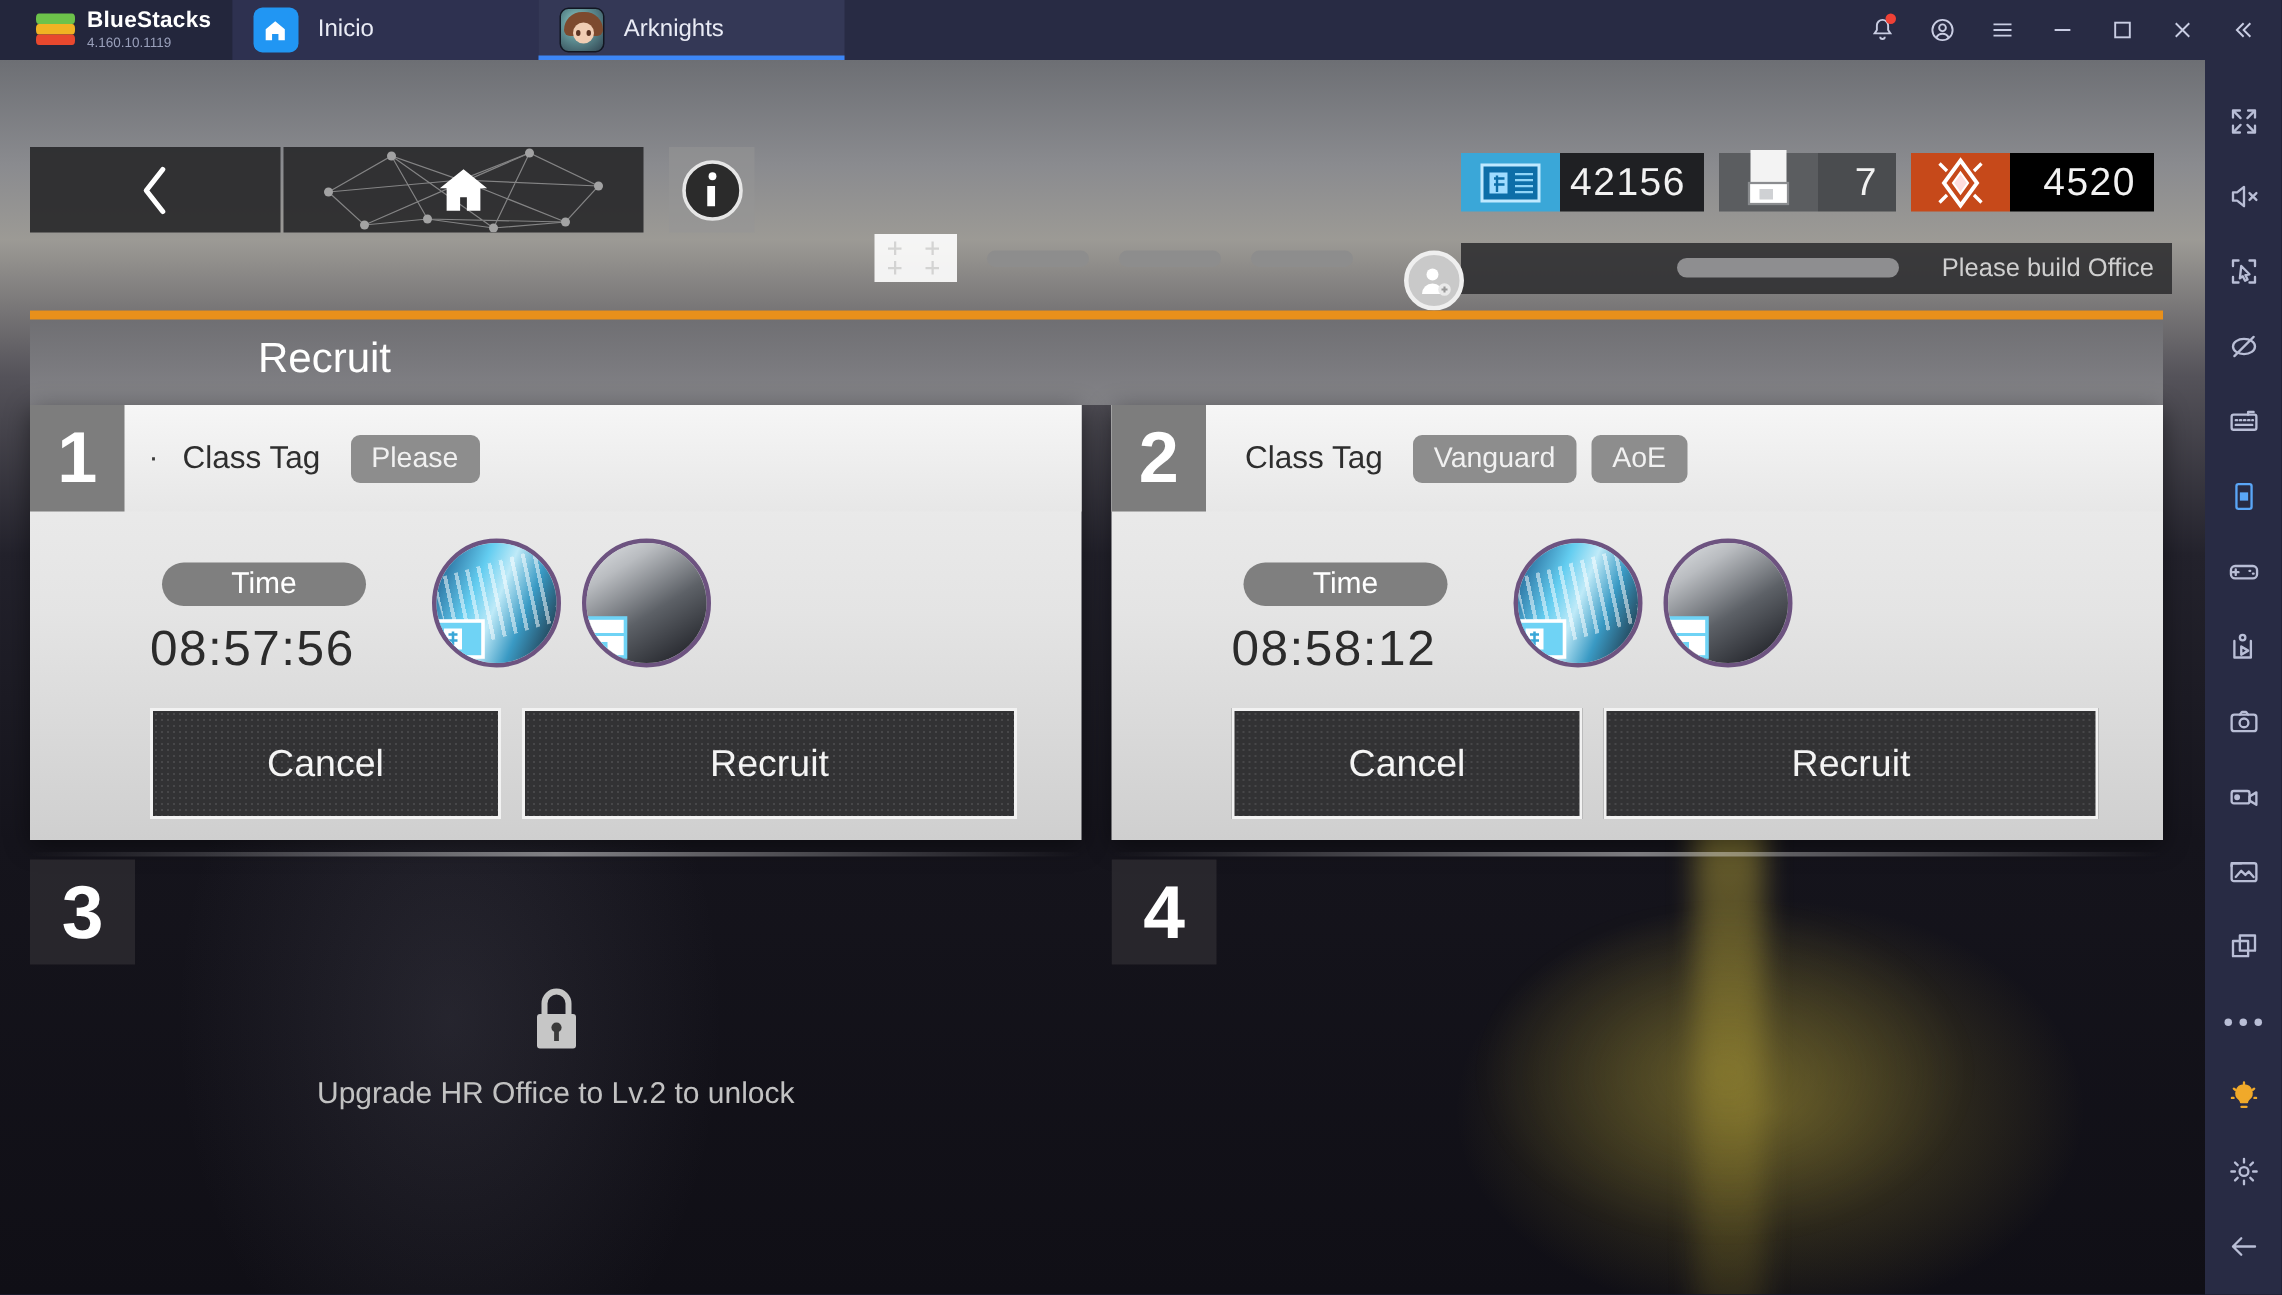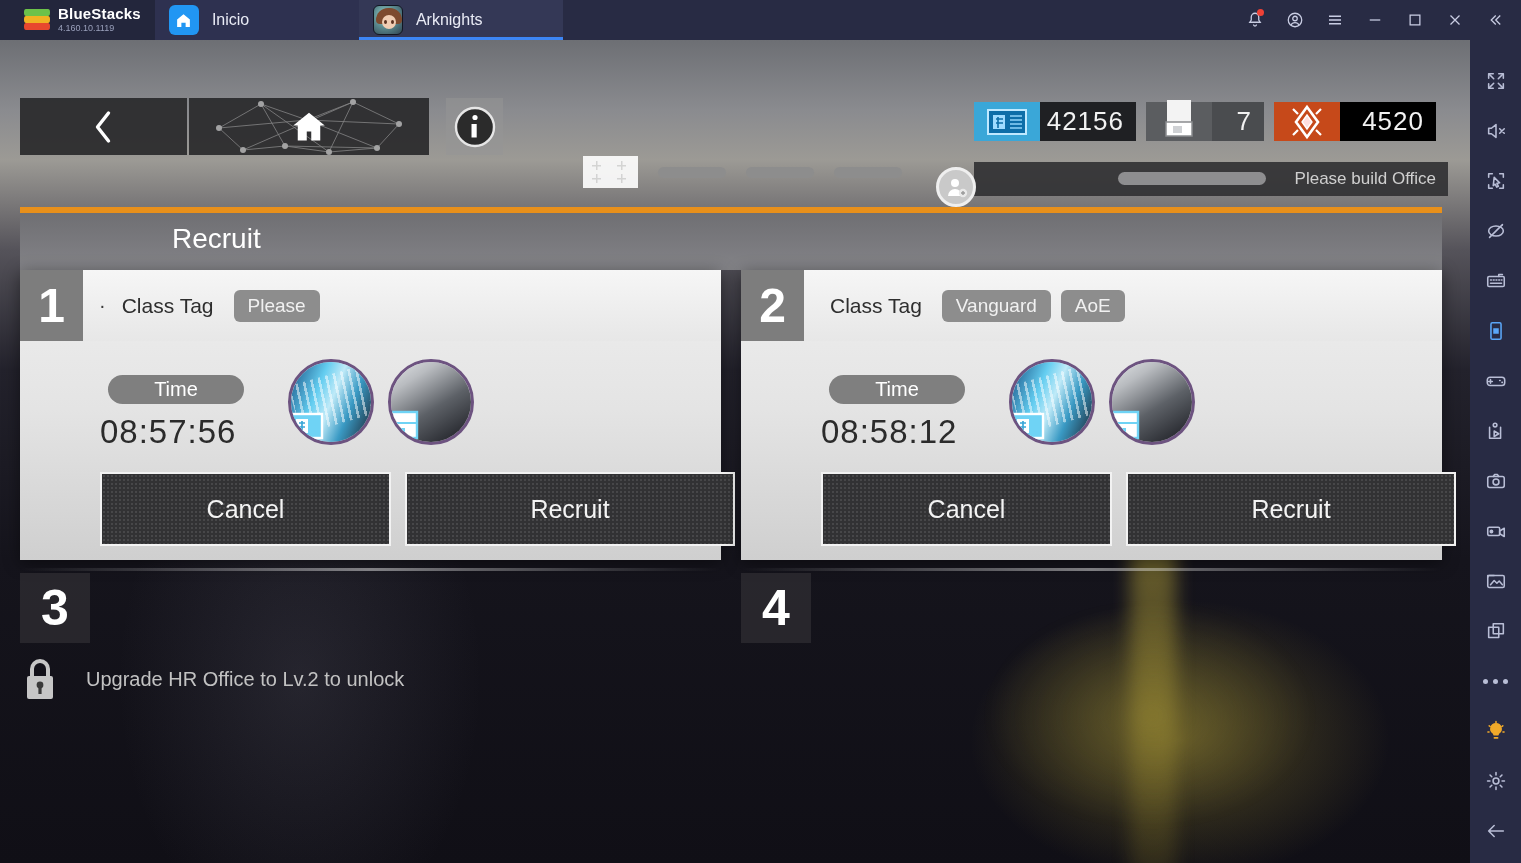--- a/index.html
+++ b/index.html
@@ -201,36 +201,36 @@
   .rw.money .art::after{ content:""; position:absolute; left:14%; top:24%; width:72%; height:48%;
     background:repeating-linear-gradient(94deg, rgba(255,255,255,.5) 0 2px, transparent 2px 6px); }
   .rw.pouch .art{
     background:linear-gradient(140deg,#eceff1 8%,#b9bcc0 30%,#5d6167 55%,#2b2d33 78%,#17181d 100%);
     transform:rotate(8deg) scale(1.3);
   }
   .rw-badge{ position:absolute; left:-4px; bottom:-2px; width:40px; height:38px; z-index:3; }
 
   .btn-row{ position:absolute; left:80px; bottom:14px; display:flex; gap:14px; }
   .gbtn{
-    width:291px; height:74px; border:2px solid #f2f2f2;
+    width:234px; height:74px; border:2px solid #f2f2f2;
     background-color:#323234;
     background-image:radial-gradient(rgba(255,255,255,.10) .9px, transparent .9px);
     background-size:4px 4px;
     color:#f4f4f4; font-size:25px; display:flex; align-items:center; justify-content:center;
     cursor:pointer; position:relative;
   }
   .gbtn.wide{ width:330px; }
 
   
   .slot.locked{ height:296px; position:relative; overflow:hidden; }
   .lock-num{ position:absolute; left:0; top:13px; width:70px; height:70px;
     background:rgba(60,58,62,.5); color:#fff; font-size:50px; font-weight:bold;
     display:flex; align-items:center; justify-content:center; }
   .lock-mid{ position:absolute; left:0; right:0; top:96px; display:flex;
-    align-items:center; gap:26px; }
+    flex-direction:column; align-items:center; gap:16px; }
   .lock-ico{ width:40px; height:46px; }
   .lock-txt{ color:#c2c2c2; font-size:20px; }
   .lock-sheen{ position:absolute; left:0; right:0; top:8px; height:3px;
     background:linear-gradient(90deg,transparent,rgba(255,255,255,.45),transparent); }
 </style>
 </head>
 <body>
 
 <div id="app">
 

